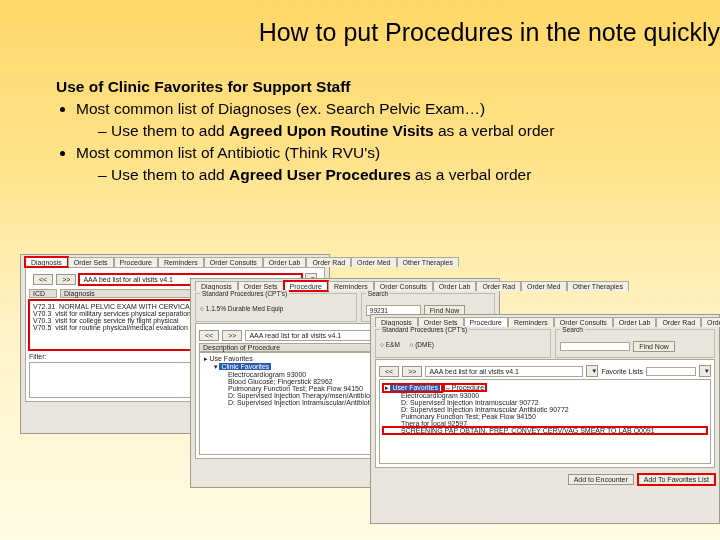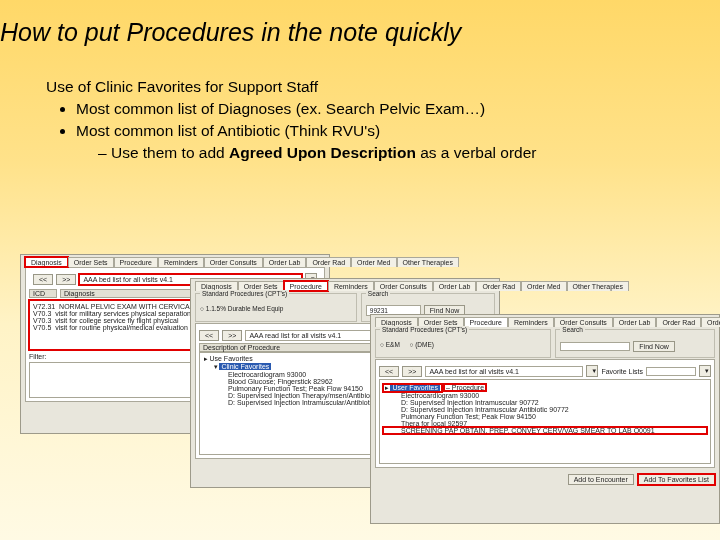--- a/index.html
+++ b/index.html
@@ -5,32 +5,31 @@
   * { margin: 0; padding: 0; box-sizing: border-box; }
   body {
     width: 720px;
     height: 540px;
     font-family: Arial, sans-serif;
     background: linear-gradient(to bottom, #ffd868 0%, #ffe28a 30%, #fff3c6 60%, #fffae4 100%);
     overflow: hidden;
     position: relative;
   }
   .title {
-    text-align: left;
+    text-align: right;
     font-size: 25px;
     padding-top: 18px;
     padding-bottom: 14px;
-    font-style: italic;
   }
   .content {
     padding: 16px 46px 0 46px;
     font-size: 15.5px;
     line-height: 1.35;
   }
-  .content .sub { font-weight: normal; }
+  .content .sub { font-weight: bold; margin-left: 10px; }
   .content ul { list-style: disc; padding-left: 30px; }
   .content ul li { margin-top: 1px; }
   .content ul ul { list-style: none; padding-left: 22px; }
   .content ul ul li::before { content: "– "; }
   .b { font-weight: bold; }
 
   .shots { position: absolute; left: 20px; top: 254px; width: 680px; height: 270px; }
 
   
   .win {
@@ -92,26 +91,31 @@
 </head>
 <body>
 
 <div class="title">How to put Procedures in the note quickly</div>
 
 <div class="content">
   <div class="sub">Use of Clinic Favorites for Support Staff</div>
   <ul>
     <li>
       <span>Most common list of Diagnoses (ex. Search Pelvic Exam…)</span>
+      <ul>
+        <li>
+          <span>Use them to add </span><span class="b">Agreed Upon Routine Visits </span><span>as a verbal order</span>
+        </li>
+      </ul>
     </li>
     <li>
       <span>Most common list of Antibiotic (Think RVU's)</span>
       <ul>
         <li>
-          <span>Use them to add </span><span class="b">Agreed Upon Description </span><span>as a verbal order</span>
+          <span>Use them to add </span><span class="b">Agreed User Procedures </span><span>as a verbal order</span>
         </li>
       </ul>
     </li>
   </ul>
 </div>
 
 <div class="shots">
 
   <div class="win winA">
     <div class="tabs">

